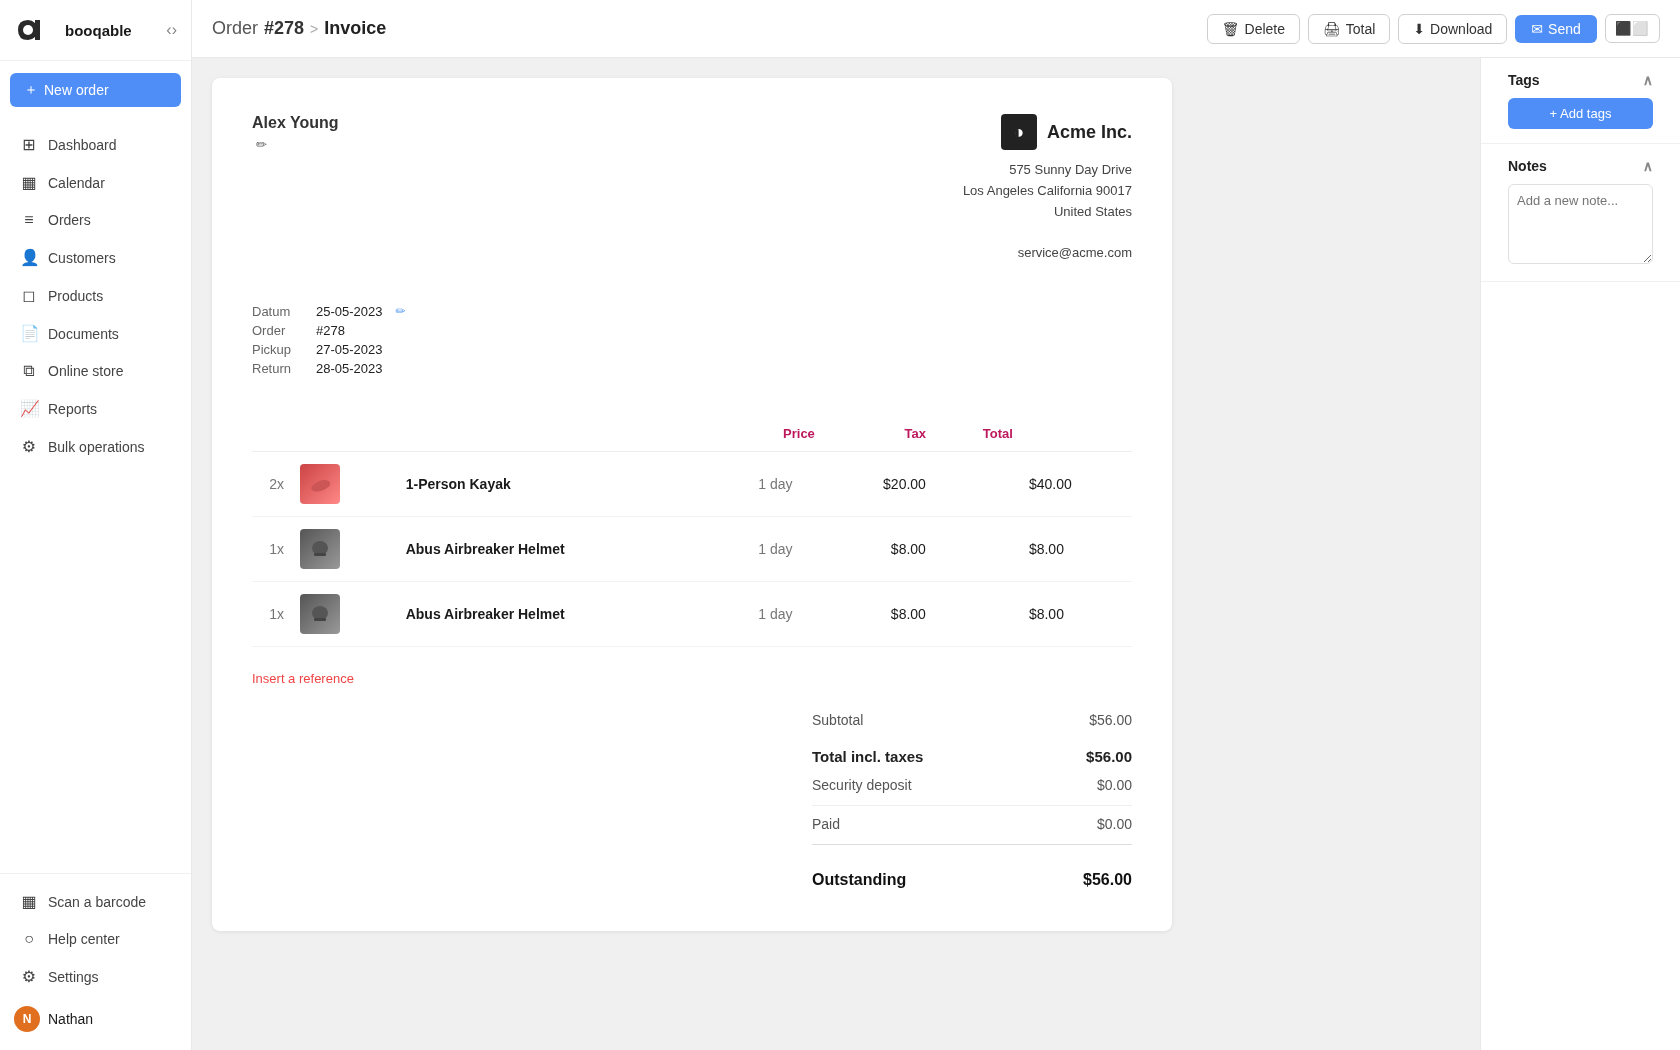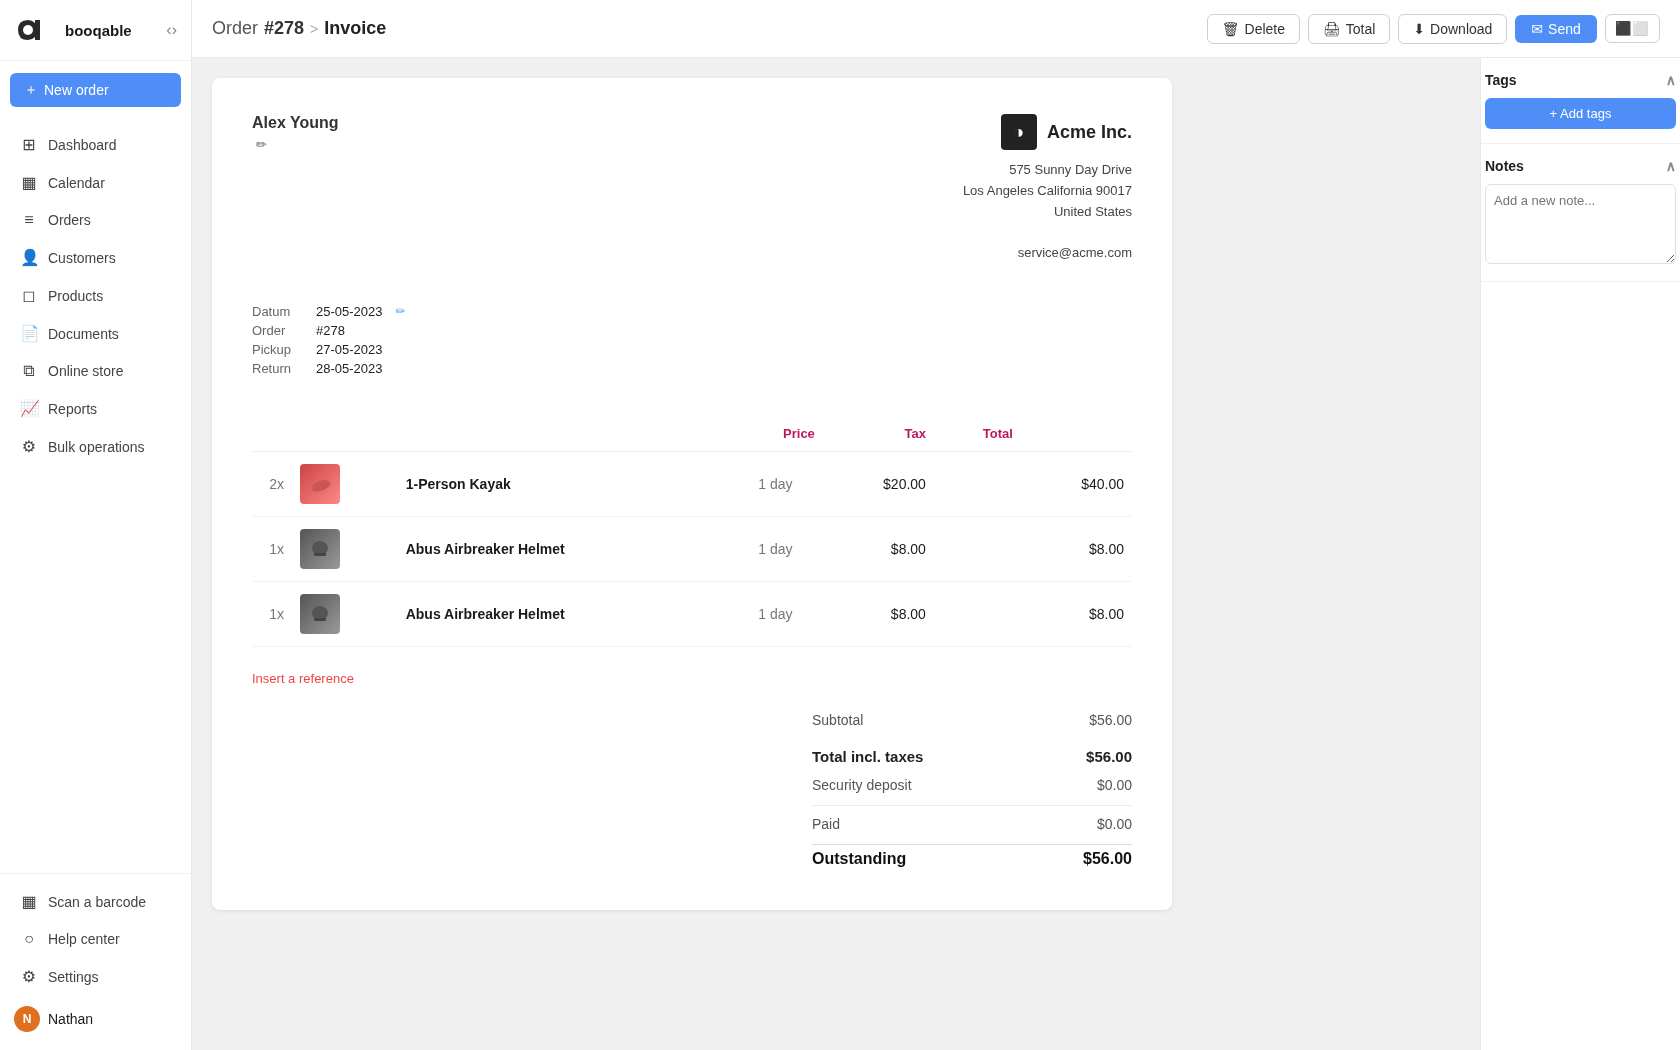--- a/index.html
+++ b/index.html
@@ -198,39 +198,39 @@
     .items-table th:first-child { text-align: left; }
     .items-table td { padding: 12px 8px; border-bottom: 1px solid #f2f2f2; font-size: 14px; }
     .item-qty { color: #777; font-size: 13px; width: 40px; text-align: right; }
     .item-thumb { width: 40px; height: 40px; border-radius: 4px; background: #ddd; overflow: hidden; display: flex; align-items: center; justify-content: center; }
     .item-thumb-kayak { background: linear-gradient(135deg, #c44, #f88); }
     .item-thumb-helmet { background: linear-gradient(135deg, #555, #999); }
     .item-name { font-weight: 600; font-size: 14px; padding-left: 8px; }
     .item-duration { color: #777; font-size: 13px; text-align: center; }
     .item-price { text-align: right; }
     .item-tax { text-align: right; color: #aaa; }
-    .item-total { text-align: right; font-weight: 500; }
+    .item-total { font-weight: 500; }
 
     
     .insert-ref { color: #ef4444; font-size: 13px; cursor: pointer; text-decoration: none; display: inline-block; margin: 4px 0 20px; }
     .total-row { display: flex; justify-content: space-between; padding: 6px 0; font-size: 14px; color: #555; }
     .total-row.bold { font-weight: 700; color: #222; font-size: 15px; }
     .total-row.divider { border-top: 1px solid #eee; margin-top: 6px; padding-top: 10px; }
-    .total-row.outstanding { font-size: 16px; font-weight: 700; color: #111; border-top: 1px solid #ddd; margin-top: 6px; padding-top: 5px; }
+    .total-row.outstanding { font-size: 16px; font-weight: 700; color: #111; border-top: 1px solid #ddd; margin-top: 6px; padding-top: 26px; }
 
     
     .right-panel {
       width: 200px;
       min-width: 200px;
       background: #fff;
       border-left: 1px solid #e8e8e8;
       display: flex;
       flex-direction: column;
     }
-    .panel-section { padding: 14px 4px; border-bottom: 1px solid #f0f0f0; }
+    .panel-section { padding: 14px 27px; border-bottom: 1px solid #f0f0f0; }
     .panel-section-header {
       display: flex;
       justify-content: space-between;
       align-items: center;
       font-size: 14px;
       font-weight: 600;
       color: #222;
       margin-bottom: 10px;
     }
     .collapse-icon { cursor: pointer; color: #888; font-size: 14px; }

